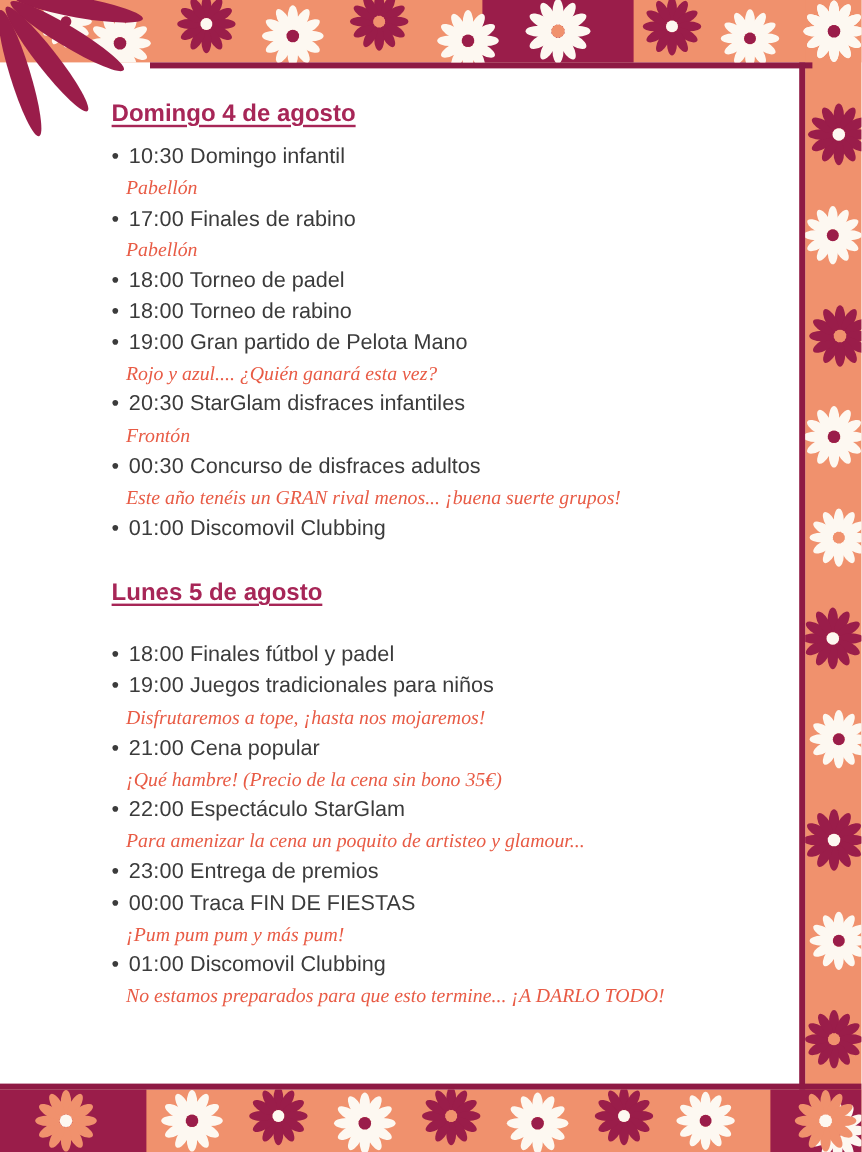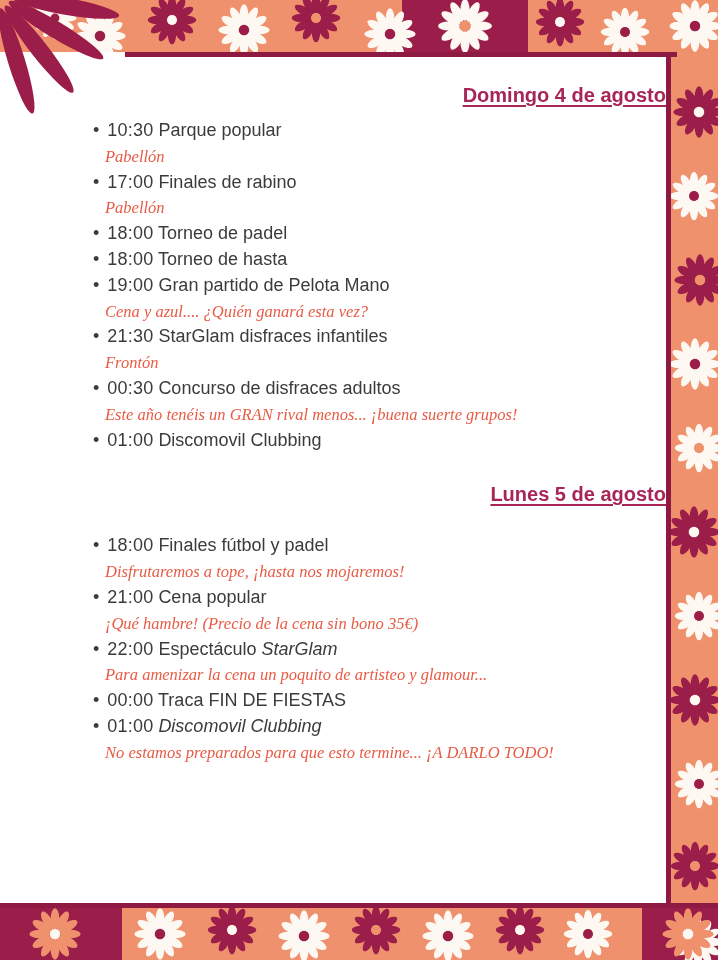--- a/index.html
+++ b/index.html
@@ -10,33 +10,33 @@
   body{
     width:718px;height:960px;position:relative;overflow:hidden;
     background:#ffffff;font-family:"Liberation Sans",sans-serif;
   }
   #border{position:absolute;left:0;top:0;z-index:0}
   .band{fill:var(--salmon)}
   .patch{fill:var(--maroon)}
   .fline{fill:var(--maroon-dark)}
   .content{position:absolute;left:0;top:0;width:573px;padding-left:93px;z-index:1}
   h2.section-title{
-    font-size:20px;font-weight:700;color:var(--title);text-align:right;
+    font-size:20px;font-weight:700;color:var(--title);text-align:left;
     line-height:22px;margin:0;
     text-decoration:underline;text-decoration-thickness:2px;text-underline-offset:3px;
   }
   h2.t0{margin:84px 0 12px 0}
   h2.t1{margin:30px 0 28px 0}
   ul.events{list-style:none;margin:0;padding:0}
   li.event{
     font-size:18px;line-height:25.8px;height:25.8px;color:var(--text);white-space:nowrap;
   }
   li.event::before{content:"\2022";margin-right:8px;color:var(--text)}
   .time{font-weight:400;letter-spacing:.2px}
-  .it{font-style:italic}
+  .it{}
   li.note{
     font-size:16.5px;line-height:25.8px;height:25.8px;font-style:italic;
     color:var(--coral);margin-left:12px;white-space:nowrap;font-family:Liberation Serif, serif;
   }
 </style>
 </head>
 <body>
 
 <svg id="border" width="718" height="960" viewBox="0 0 718 960" aria-hidden="true">
   <defs>
@@ -212,39 +212,42 @@
     <use href="#ray" transform="rotate(100)"></use>
     <use href="#ray" transform="rotate(121)"></use>
     <use href="#ray" transform="rotate(142)"></use>
     <use href="#ray" transform="rotate(163)"></use>
   </g>
 </svg>
 
 <div class="content">
   <h2 class="section-title t0">Domingo 4 de agosto</h2>
   <ul class="events">
-      <li class="event"><span class="time">10:30</span> <span class="ename">Parque popular</span><span class="ename it"></span></li>
+      <li class="event"><span class="time">10:30</span> <span class="ename">Domingo infantil</span><span class="ename it"></span></li>
       <li class="note">Pabellón</li>
       <li class="event"><span class="time">17:00</span> <span class="ename">Finales de rabino</span><span class="ename it"></span></li>
       <li class="note">Pabellón</li>
       <li class="event"><span class="time">18:00</span> <span class="ename">Torneo de padel</span><span class="ename it"></span></li>
-      <li class="event"><span class="time">18:00</span> <span class="ename">Torneo de hasta</span><span class="ename it"></span></li>
+      <li class="event"><span class="time">18:00</span> <span class="ename">Torneo de rabino</span><span class="ename it"></span></li>
       <li class="event"><span class="time">19:00</span> <span class="ename">Gran partido de Pelota Mano</span><span class="ename it"></span></li>
-      <li class="note">Cena y azul.... ¿Quién ganará esta vez?</li>
-      <li class="event"><span class="time">21:30</span> <span class="ename">StarGlam disfraces infantiles</span><span class="ename it"></span></li>
+      <li class="note">Rojo y azul.... ¿Quién ganará esta vez?</li>
+      <li class="event"><span class="time">20:30</span> <span class="ename">StarGlam disfraces infantiles</span><span class="ename it"></span></li>
       <li class="note">Frontón</li>
       <li class="event"><span class="time">00:30</span> <span class="ename">Concurso de disfraces adultos</span><span class="ename it"></span></li>
       <li class="note">Este año tenéis un GRAN rival menos... ¡buena suerte grupos!</li>
       <li class="event"><span class="time">01:00</span> <span class="ename">Discomovil Clubbing</span><span class="ename it"></span></li>
     </ul>
   <h2 class="section-title t1">Lunes 5 de agosto</h2>
   <ul class="events">
       <li class="event"><span class="time">18:00</span> <span class="ename">Finales fútbol y padel</span><span class="ename it"></span></li>
+      <li class="event"><span class="time">19:00</span> <span class="ename">Juegos tradicionales para niños</span><span class="ename it"></span></li>
       <li class="note">Disfrutaremos a tope, ¡hasta nos mojaremos!</li>
       <li class="event"><span class="time">21:00</span> <span class="ename">Cena popular</span><span class="ename it"></span></li>
       <li class="note">¡Qué hambre! (Precio de la cena sin bono 35€)</li>
       <li class="event"><span class="time">22:00</span> <span class="ename">Espectáculo </span><span class="ename it">StarGlam</span></li>
       <li class="note">Para amenizar la cena un poquito de artisteo y glamour...</li>
+      <li class="event"><span class="time">23:00</span> <span class="ename">Entrega de premios</span><span class="ename it"></span></li>
       <li class="event"><span class="time">00:00</span> <span class="ename">Traca FIN DE FIESTAS</span><span class="ename it"></span></li>
+      <li class="note">¡Pum pum pum y más pum!</li>
       <li class="event"><span class="time">01:00</span> <span class="ename"></span><span class="ename it">Discomovil Clubbing</span></li>
       <li class="note">No estamos preparados para que esto termine... ¡A DARLO TODO!</li>
     </ul>
 </div>
 
 </body></html>

